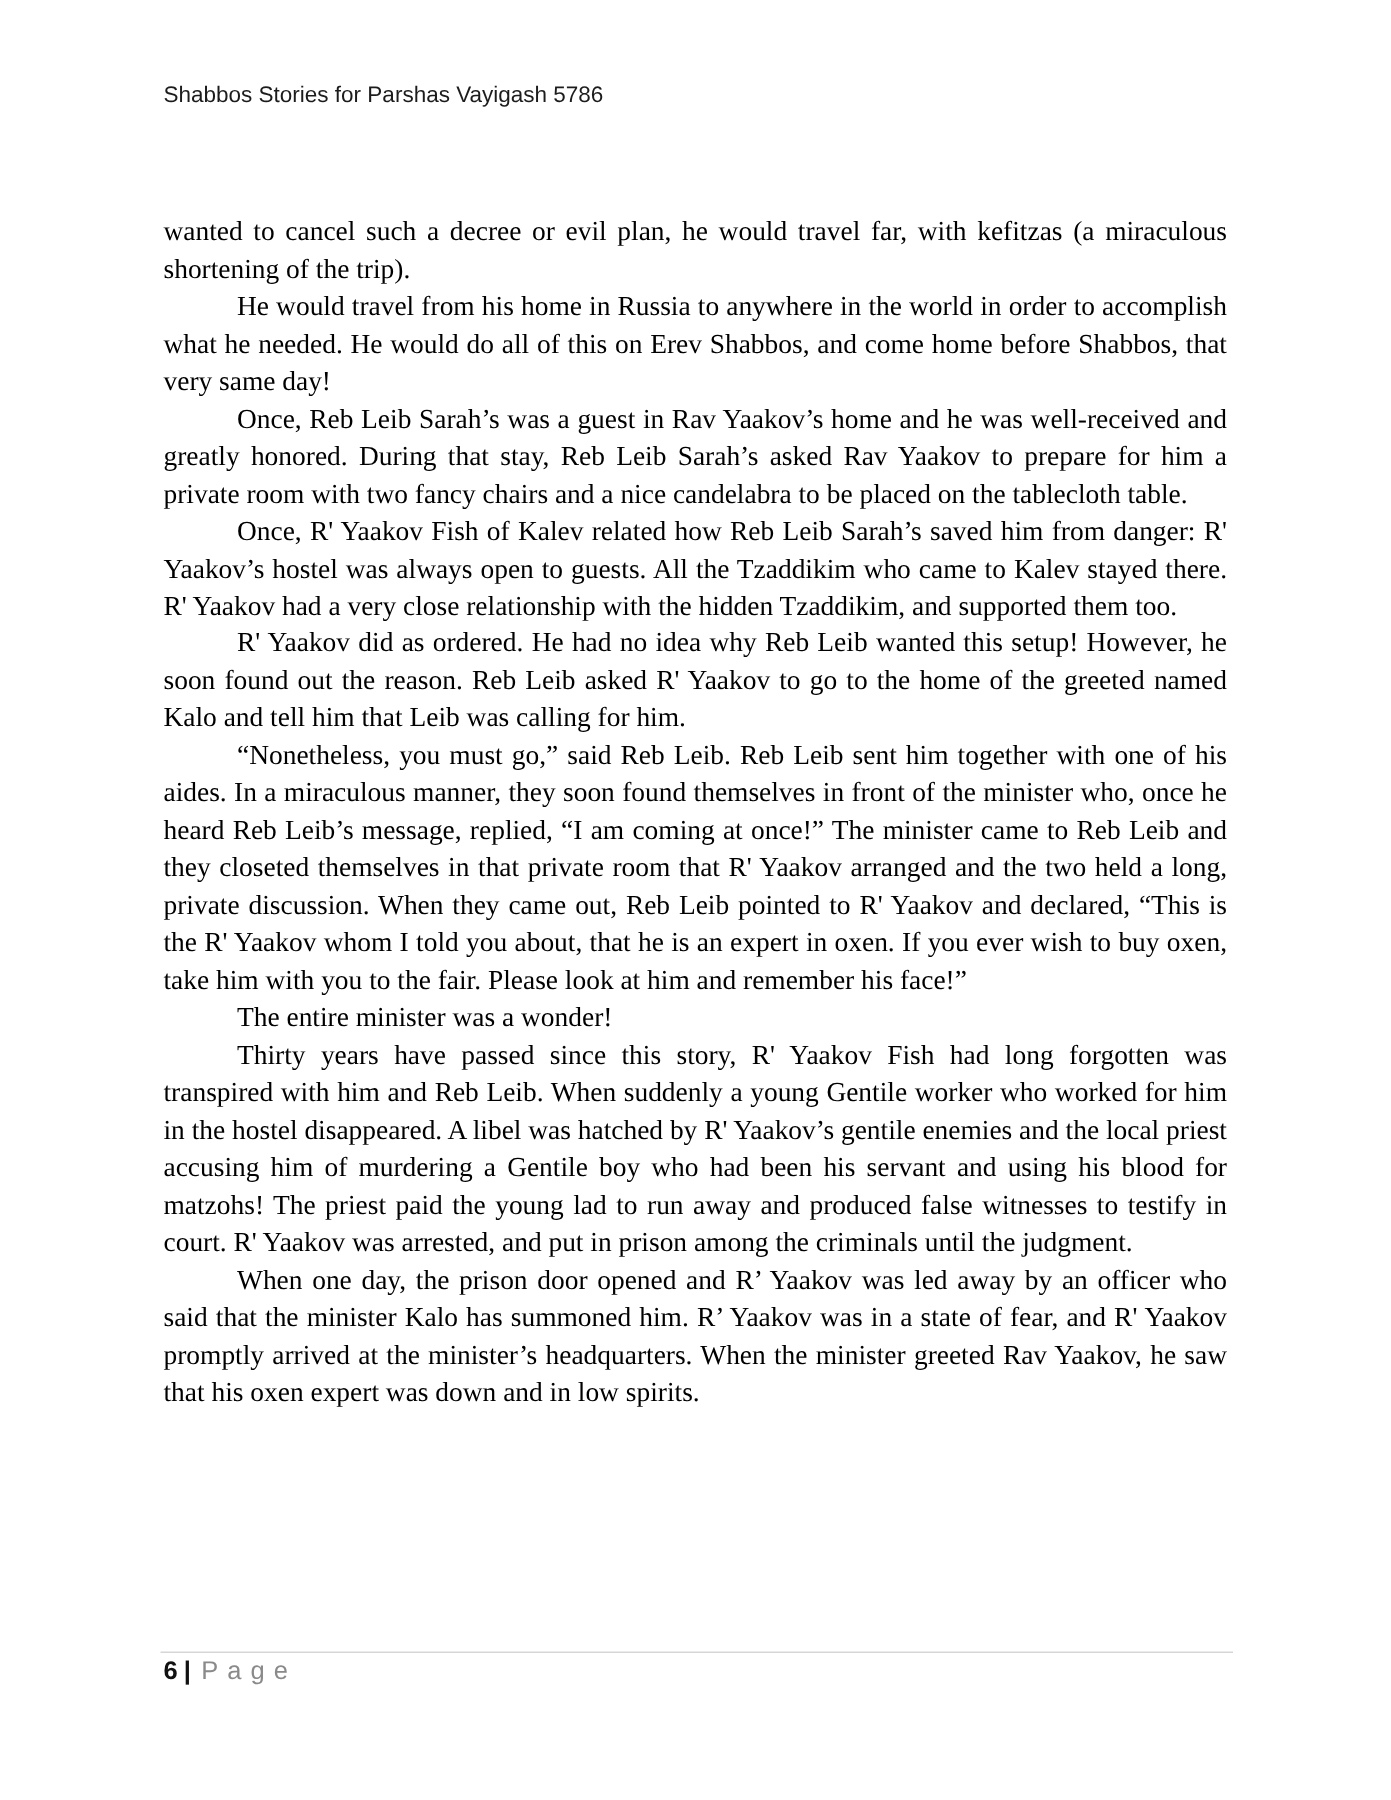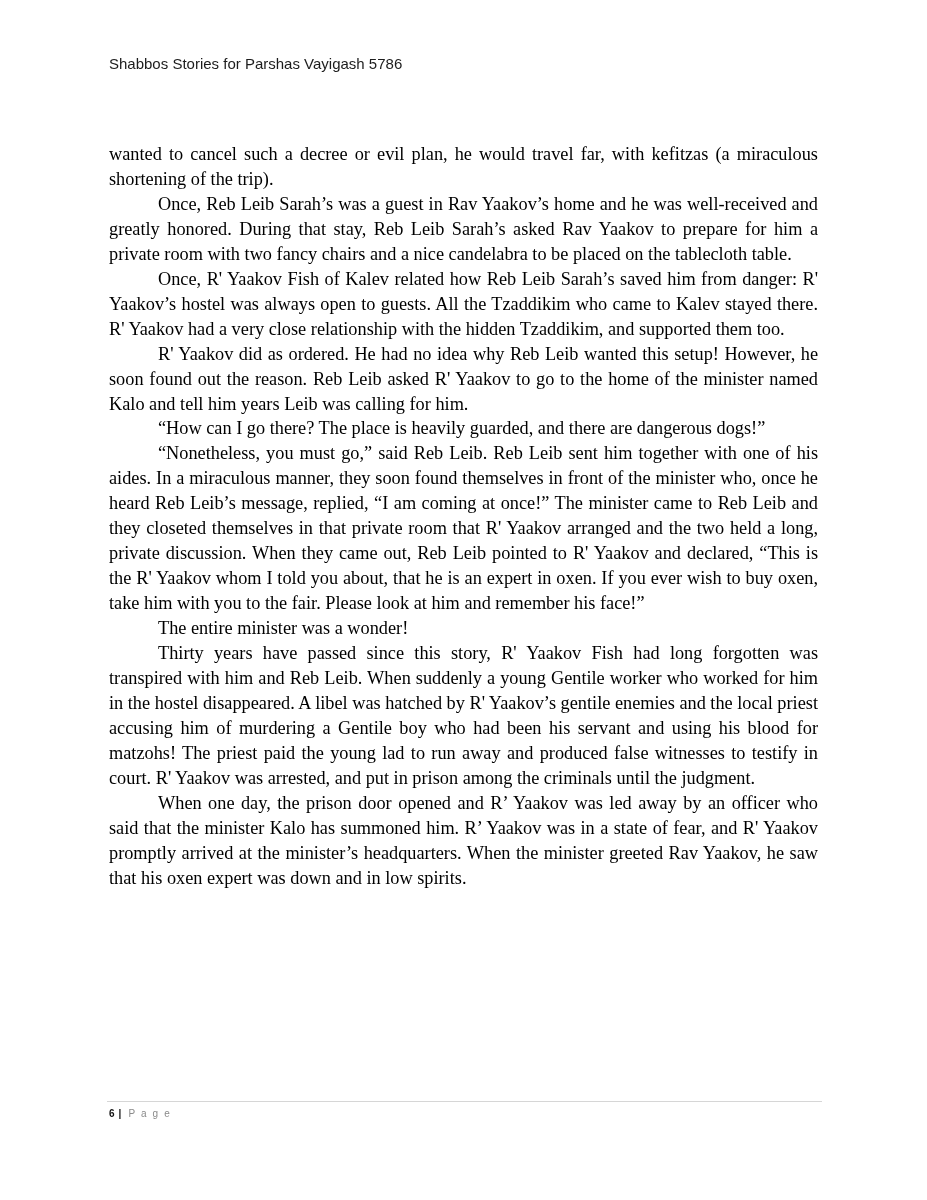--- a/index.html
+++ b/index.html
@@ -50,21 +50,21 @@
     top: 1101px;
     width: 715px;
     height: 1px;
     background: #d6d6d6;
   }
   .footer-text {
     position: absolute;
     left: 109px;
     top: 1104px;
     font-family: "Liberation Sans", sans-serif;
-    font-size: 10px;
+    font-size: 17px;
     line-height: 20px;
     color: #111111;
     white-space: nowrap;
   }
   .page-number {
     font-weight: 700;
     color: #111111;
   }
   .footer-separator {
     font-weight: 600;
@@ -80,24 +80,24 @@
 <body>
 
 <div class="page">
 
   <header class="doc-header">
     <span>Shabbos Stories for Parshas Vayigash 5786</span>
   </header>
 
   <main class="doc-body">
     <p class="para no-indent">wanted to cancel such a decree or evil plan, he would travel far, with kefitzas (a miraculous shortening of the trip).</p>
+    <p class="para">He would travel from his home in Russia to anywhere in the world in order to accomplish what he needed. He would do all of this on Erev Shabbos, and come home before Shabbos, that very same day!</p>
     <p class="para">Once, Reb Leib Sarah’s was a guest in Rav Yaakov’s home and he was well-received and greatly honored. During that stay, Reb Leib Sarah’s asked Rav Yaakov to prepare for him a private room with two fancy chairs and a nice candelabra to be placed on the tablecloth table.</p>
     <p class="para">Once, R' Yaakov Fish of Kalev related how Reb Leib Sarah’s saved him from danger: R' Yaakov’s hostel was always open to guests. All the Tzaddikim who came to Kalev stayed there. R' Yaakov had a very close relationship with the hidden Tzaddikim, and supported them too.</p>
-    <p class="para">R' Yaakov did as ordered. He had no idea why Reb Leib wanted this setup! However, he soon found out the reason. Reb Leib asked R' Yaakov to go to the home of the minister named Kalo and tell him years Leib was calling for him.</p>
-    <p class="para">“How can I go there? The place is heavily guarded, and there are dangerous dogs!”</p>
+    <p class="para">R' Yaakov did as ordered. He had no idea why Reb Leib wanted this setup! However, he soon found out the reason. Reb Leib asked R' Yaakov to go to the home of the greeted named Kalo and tell him that Leib was calling for him.</p>
     <p class="para">“Nonetheless, you must go,” said Reb Leib. Reb Leib sent him together with one of his aides. In a miraculous manner, they soon found themselves in front of the minister who, once he heard Reb Leib’s message, replied, “I am coming at once!” The minister came to Reb Leib and they closeted themselves in that private room that R' Yaakov arranged and the two held a long, private discussion. When they came out, Reb Leib pointed to R' Yaakov and declared, “This is the R' Yaakov whom I told you about, that he is an expert in oxen. If you ever wish to buy oxen, take him with you to the fair. Please look at him and remember his face!”</p>
     <p class="para">The entire minister was a wonder!</p>
     <p class="para">Thirty years have passed since this story, R' Yaakov Fish had long forgotten was transpired with him and Reb Leib. When suddenly a young Gentile worker who worked for him in the hostel disappeared. A libel was hatched by R' Yaakov’s gentile enemies and the local priest accusing him of murdering a Gentile boy who had been his servant and using his blood for matzohs! The priest paid the young lad to run away and produced false witnesses to testify in court. R' Yaakov was arrested, and put in prison among the criminals until the judgment.</p>
     <p class="para">When one day, the prison door opened and R’ Yaakov was led away by an officer who said that the minister Kalo has summoned him. R’ Yaakov was in a state of fear, and R' Yaakov promptly arrived at the minister’s headquarters. When the minister greeted Rav Yaakov, he saw that his oxen expert was down and in low spirits.</p>
   </main>
 
   <div class="footer-rule"></div>
 
   <footer class="footer-text">
     <span class="page-number">6</span><span class="footer-separator">|</span><span class="page-label">Page</span>

